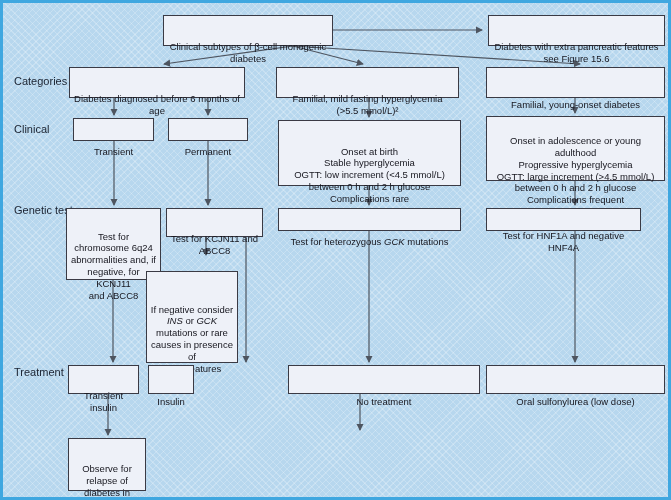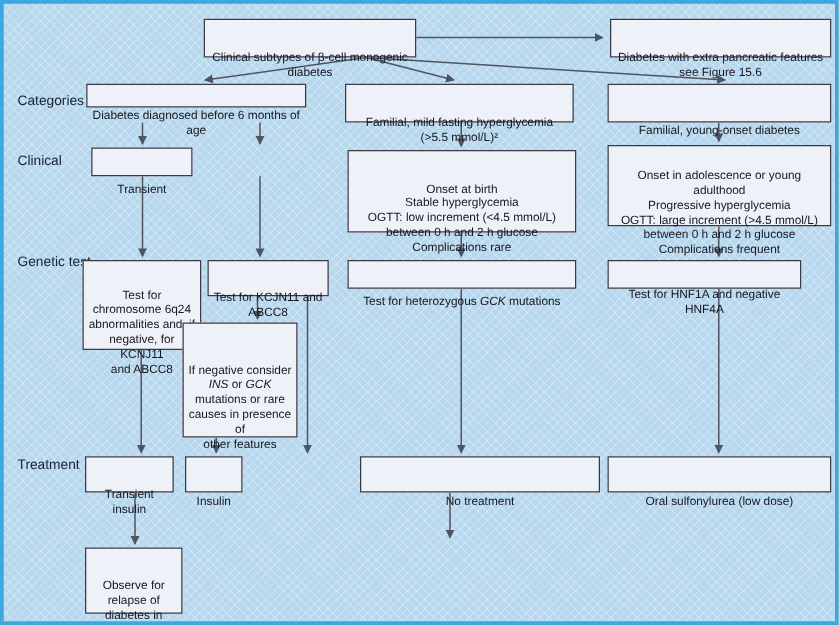--- a/index.html
+++ b/index.html
@@ -69,37 +69,40 @@
   <div class="box" style="left:160px;top:12px;width:170px;height:31px">
     <span class="bt">Clinical subtypes of β-cell monogenic
 diabetes</span>
   </div>
 
   <div class="box" style="left:485px;top:12px;width:177px;height:31px">
     <span class="bt">Diabetes with extra pancreatic features
 see Figure 15.6</span>
   </div>
 
-  <div class="box" style="left:66px;top:64px;width:176px;height:19px">
+  <div class="box" style="left:66px;top:64px;width:176px;height:31px">
     <span class="bt">Diabetes diagnosed before 6 months of age</span>
   </div>
 
   <div class="box" style="left:273px;top:64px;width:183px;height:31px">
     <span class="bt">Familial, mild fasting hyperglycemia
 (&gt;5.5 mmol/L)²</span>
   </div>
 
   <div class="box" style="left:483px;top:64px;width:179px;height:31px">
     <span class="bt">Familial, young-onset diabetes</span>
   </div>
 
   <div class="box" style="left:70px;top:115px;width:81px;height:23px">
     <span class="bt">Transient</span>
   </div>
 
+  <div class="box" style="left:165px;top:115px;width:80px;height:23px">
+    <span class="bt">Permanent</span>
+  </div>
 
   <div class="box" style="left:275px;top:117px;width:183px;height:66px">
     <span class="bt">Onset at birth
 Stable hyperglycemia
 OGTT: low increment (&lt;4.5 mmol/L) between 0 h and 2 h glucose
 Complications rare</span>
   </div>
 
   <div class="box" style="left:483px;top:113px;width:179px;height:65px">
     <span class="bt">Onset in adolescence or young adulthood
@@ -122,21 +125,21 @@
   </div>
 
   <div class="box" style="left:275px;top:205px;width:183px;height:23px">
     <span class="bt"><span>Test for heterozygous </span><span class="gene">GCK</span><span> mutations</span></span>
   </div>
 
   <div class="box" style="left:483px;top:205px;width:155px;height:23px">
     <span class="bt">Test for HNF1A and negative HNF4A</span>
   </div>
 
-  <div class="box" style="left:143px;top:255px;width:92px;height:92px">
+  <div class="box" style="left:143px;top:268px;width:92px;height:92px">
     <span class="bt"><span>If negative consider
 </span><span class="gene">INS</span><span> or </span><span class="gene">GCK</span><span>
 mutations or rare
 causes in presence of
 other features</span></span>
   </div>
 
   <div class="box" style="left:65px;top:362px;width:71px;height:29px">
     <span class="bt">Transient
 insulin</span>

